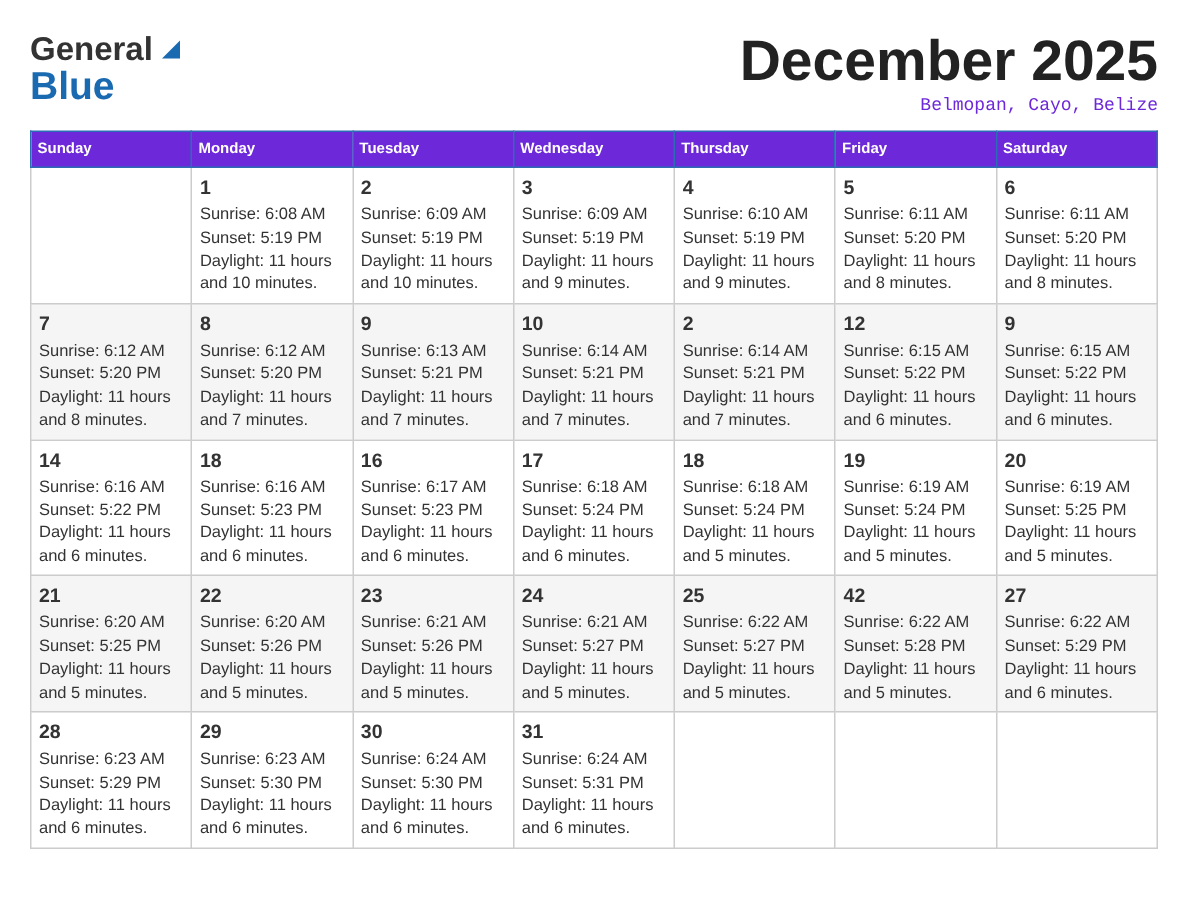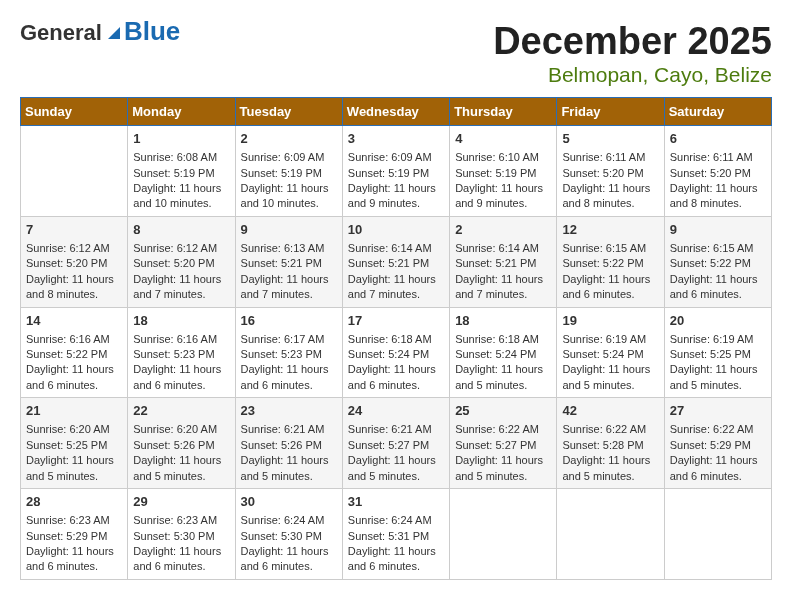--- a/index.html
+++ b/index.html
@@ -11,45 +11,47 @@
       padding: 20px;
     }
     .header {
       display: flex;
       justify-content: space-between;
       align-items: flex-start;
       margin-bottom: 10px;
     }
     .logo {
       display: flex;
+      flex-direction: column;
       align-items: flex-start;
     }
     .logo-general { color: #333; }
     .logo-blue { color: #1a6ab1; }
     .title-block { text-align: right; }
     .month-title {
       font-size: 38px;
       font-weight: bold;
       color: #222;
     }
     .location {
-      font-size: 21px;
-      color: #4d7c0f;
+      font-size: 12px;
+      color: #6d28d9;
+      font-family: Liberation Mono, monospace;
     }
     table {
       width: 100%;
       border-collapse: collapse;
       font-size: 11px;
     }
     thead tr th {
-      background-color: #a16207;
+      background-color: #6d28d9;
       color: #fff;
       padding: 6px 4px;
       text-align: left;
-      font-size: 13px;
+      font-size: 10px;
       font-weight: bold;
       border: 1px solid #2a6db5;
     }
     tbody tr td {
       vertical-align: top;
       padding: 4px 5px;
       border: 1px solid #ccc;
       min-height: 80px;
       height: 85px;
       width: 14.28%;

